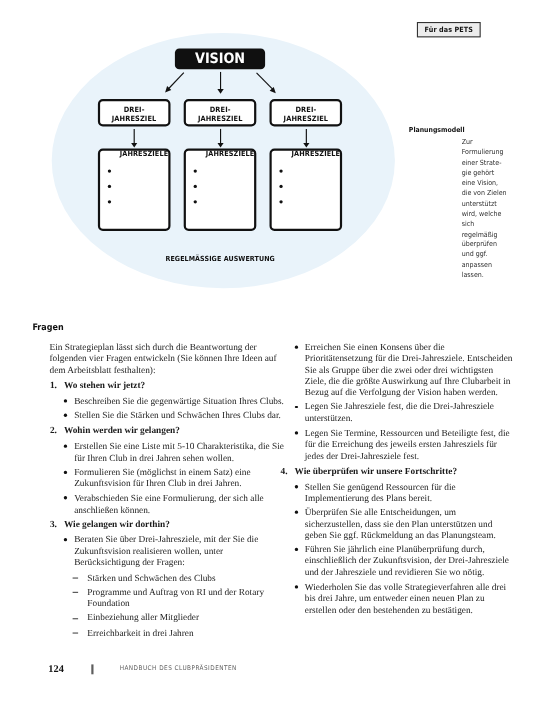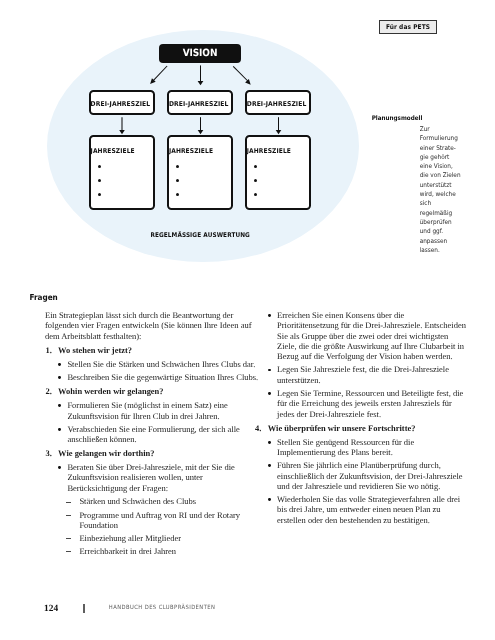--- a/index.html
+++ b/index.html
@@ -26,37 +26,37 @@
   
   .diagram{ position:absolute; left:0; top:0; width:370px; height:270px; }
   .ellipse{
     position:absolute; left:46.5px; top:29.9px; width:312.2px; height:232.3px;
     background:#e9f3fa; border-radius:50%;
   }
   .vision{
     position:absolute; left:159.3px; top:44.3px; width:81.4px; height:19px;
     background:#101010; border-radius:4px;
     display:flex; align-items:center; justify-content:center;
-    font-family:"DejaVu Sans Condensed","DejaVu Sans", sans-serif; font-weight:bold; font-size:10px;
+    font-family:"DejaVu Sans Condensed","DejaVu Sans", sans-serif; font-weight:bold; font-size:13px;
     color:#ffffff; letter-spacing:-0.1px;
   }
   .dbox{
     position:absolute; width:66.6px; height:24.8px; background:#ffffff;
     border:2px solid #111; border-radius:4.5px;
-    display:flex; flex-direction:row; align-items:center; justify-content:flex-start;
+    display:flex; flex-direction:column; align-items:center; justify-content:flex-start;
     font-family:"DejaVu Sans Condensed","DejaVu Sans", sans-serif; font-weight:bold; font-size:6.7px;
     color:#111; line-height:7.9px; letter-spacing:0.1px; box-sizing:border-box; padding-top:4.6px;
   }
   .jbox{
     position:absolute; width:66.6px; height:75.3px; background:#ffffff;
     border:2px solid #111; border-radius:4.5px; box-sizing:border-box;
   }
   .jbox .title{
     font-family:"DejaVu Sans Condensed","DejaVu Sans", sans-serif; font-weight:bold; font-size:6.6px;
-    color:#111; text-align:left; margin-top:11.0px; line-height:7px; letter-spacing:0.1px;
+    color:#111; text-align:center; line-height:7px; letter-spacing:0.1px;padding-left:18px;
   }
   .jbox .dot{ width:3.2px; height:3.2px; background:#111; border-radius:50%; margin:0 0 0 7.2px; }
   .caption{
     position:absolute; left:0; top:231.0px; width:400.3px; text-align:center;
     font-family:"DejaVu Sans Condensed","DejaVu Sans", sans-serif; font-weight:bold; font-size:6.4px;
     color:#111; letter-spacing:0.1px;
   }
 
   
   .sidenote{ position:absolute; left:371.7px; top:114.1px; width:90px; }
@@ -163,25 +163,26 @@
     <div class="sn-title">Planungsmodell</div>
     <div class="sn-body">Zur Formulierung einer Strate­gie gehört eine Vision, die von Zielen unterstützt wird, welche sich regelmäßig überprüfen und ggf. anpassen lassen.</div>
   </div>
 
   <div class="content-heading">Fragen</div>
 
   <div class="col col-left">
       <p class="para">Ein Strategieplan lässt sich durch die Beantwortung der folgenden vier Fragen entwickeln (Sie können Ihre Ideen auf dem Arbeitsblatt festhalten):</p>
       <div class="numitem"><span class="num">1.</span><span>Wo stehen wir jetzt?</span></div>
       <ul class="b">
+        <li><span class="mk"></span>Beschreiben Sie die gegenwärtige Situation Ihres Clubs.</li>
         <li><span class="mk"></span>Stellen Sie die Stärken und Schwächen Ihres Clubs dar.</li>
-        <li><span class="mk"></span>Beschreiben Sie die gegenwärtige Situation Ihres Clubs.</li>
       </ul>
       <div class="numitem"><span class="num">2.</span><span>Wohin werden wir gelangen?</span></div>
       <ul class="b">
+        <li><span class="mk"></span>Erstellen Sie eine Liste mit 5-10 Charakteristika, die Sie für Ihren Club in drei Jahren sehen wollen.</li>
         <li><span class="mk"></span>Formulieren Sie (möglichst in einem Satz) eine Zukunftsvision für Ihren Club in drei Jahren.</li>
         <li><span class="mk"></span>Verabschieden Sie eine Formulierung, der sich alle anschließen können.</li>
       </ul>
       <div class="numitem"><span class="num">3.</span><span>Wie gelangen wir dorthin?</span></div>
       <ul class="b">
         <li><span class="mk"></span>Beraten Sie über Drei-Jahresziele, mit der Sie die Zukunftsvision realisieren wollen, unter Berücksichtigung der Fragen:</li>
       </ul>
       <ul class="d">
         <li><span class="mk"></span>Stärken und Schwächen des Clubs</li>
         <li><span class="mk"></span>Programme und Auftrag von RI und der Rotary Foundation</li>
@@ -191,20 +192,21 @@
     </div>
   <div class="col col-right">
       <ul class="b">
         <li><span class="mk"></span>Erreichen Sie einen Konsens über die Prioritätensetzung für die Drei-Jahresziele. Entscheiden Sie als Gruppe über die zwei oder drei wichtigsten Ziele, die die größte Auswirkung auf Ihre Clubarbeit in Bezug auf die Verfolgung der Vision haben werden.</li>
         <li><span class="mk"></span>Legen Sie Jahresziele fest, die die Drei-Jahresziele unterstützen.</li>
         <li><span class="mk"></span>Legen Sie Termine, Ressourcen und Beteiligte fest, die für die Erreichung des jeweils ersten Jahresziels für jedes der Drei-Jahresziele fest.</li>
       </ul>
       <div class="numitem"><span class="num">4.</span><span>Wie überprüfen wir unsere Fortschritte?</span></div>
       <ul class="b">
         <li><span class="mk"></span>Stellen Sie genügend Ressourcen für die Implementierung des Plans bereit.</li>
+        <li><span class="mk"></span>Überprüfen Sie alle Entscheidungen, um sicherzustellen, dass sie den Plan unterstützen und geben Sie ggf. Rückmeldung an das Planungsteam.</li>
         <li><span class="mk"></span>Führen Sie jährlich eine Planüberprüfung durch, einschließlich der Zukunftsvision, der Drei-Jahresziele und der Jahresziele und revidieren Sie wo nötig.</li>
         <li><span class="mk"></span>Wiederholen Sie das volle Strategieverfahren alle drei bis drei Jahre, um entweder einen neuen Plan zu erstellen oder den bestehenden zu bestätigen.</li>
       </ul>
     </div>
 
   <div class="footer">
     <div class="pnum">124</div>
     <div class="bar"></div>
     <div class="btitle">HANDBUCH DES CLUBPRÄSIDENTEN</div>
   </div>

